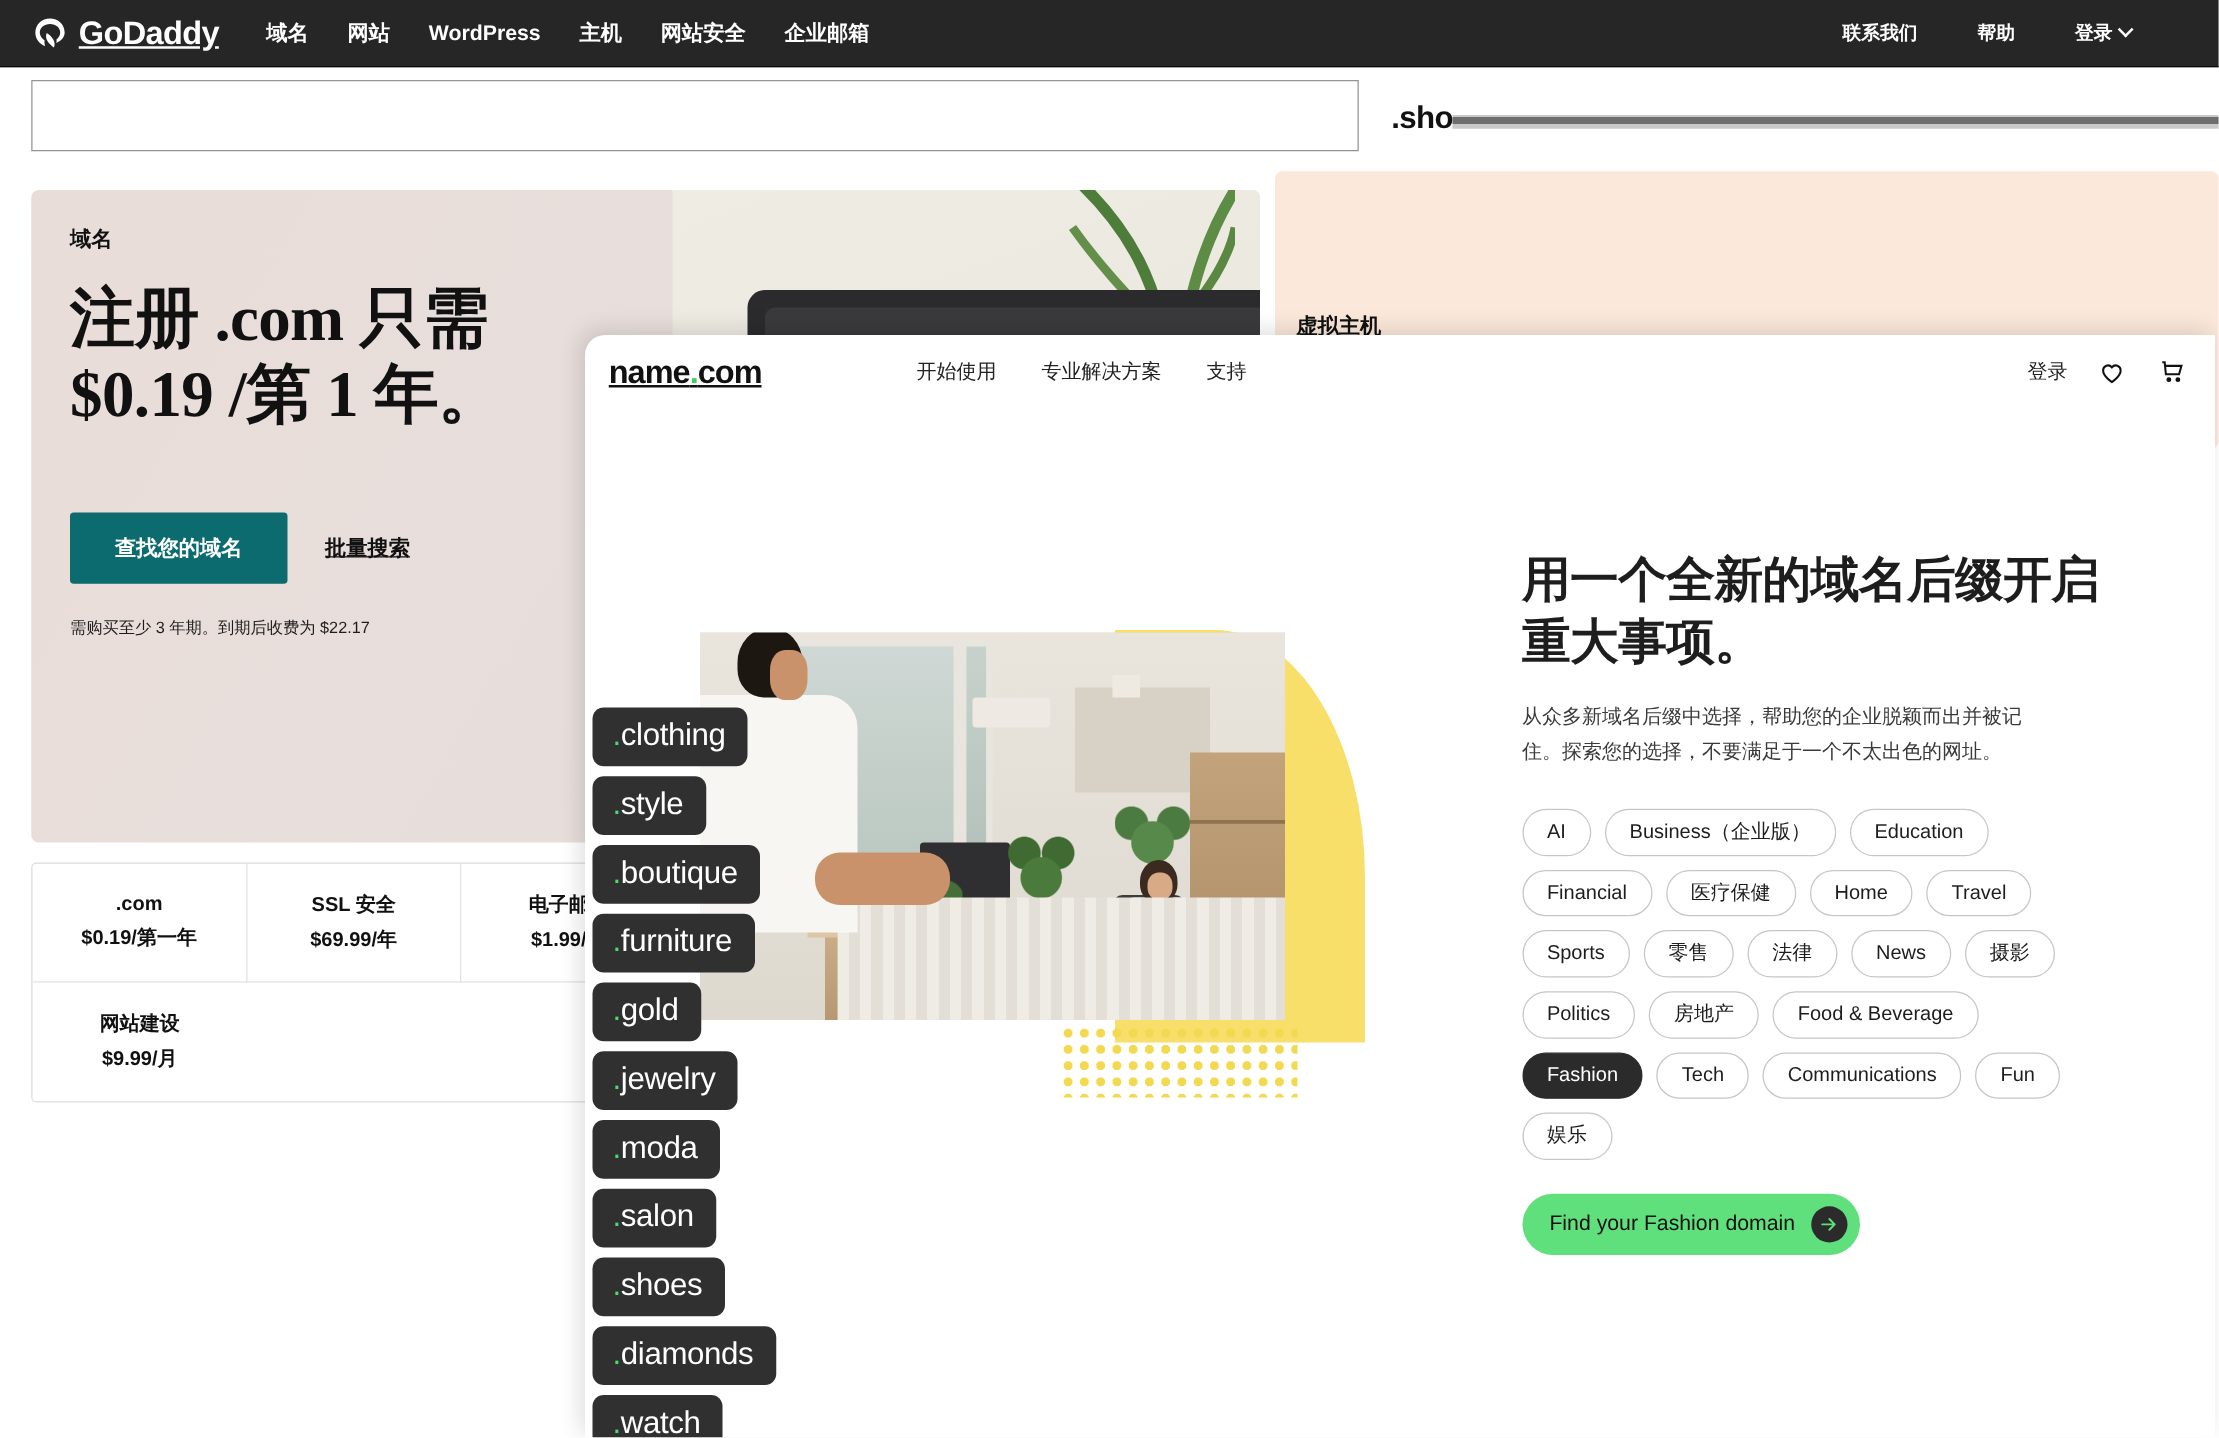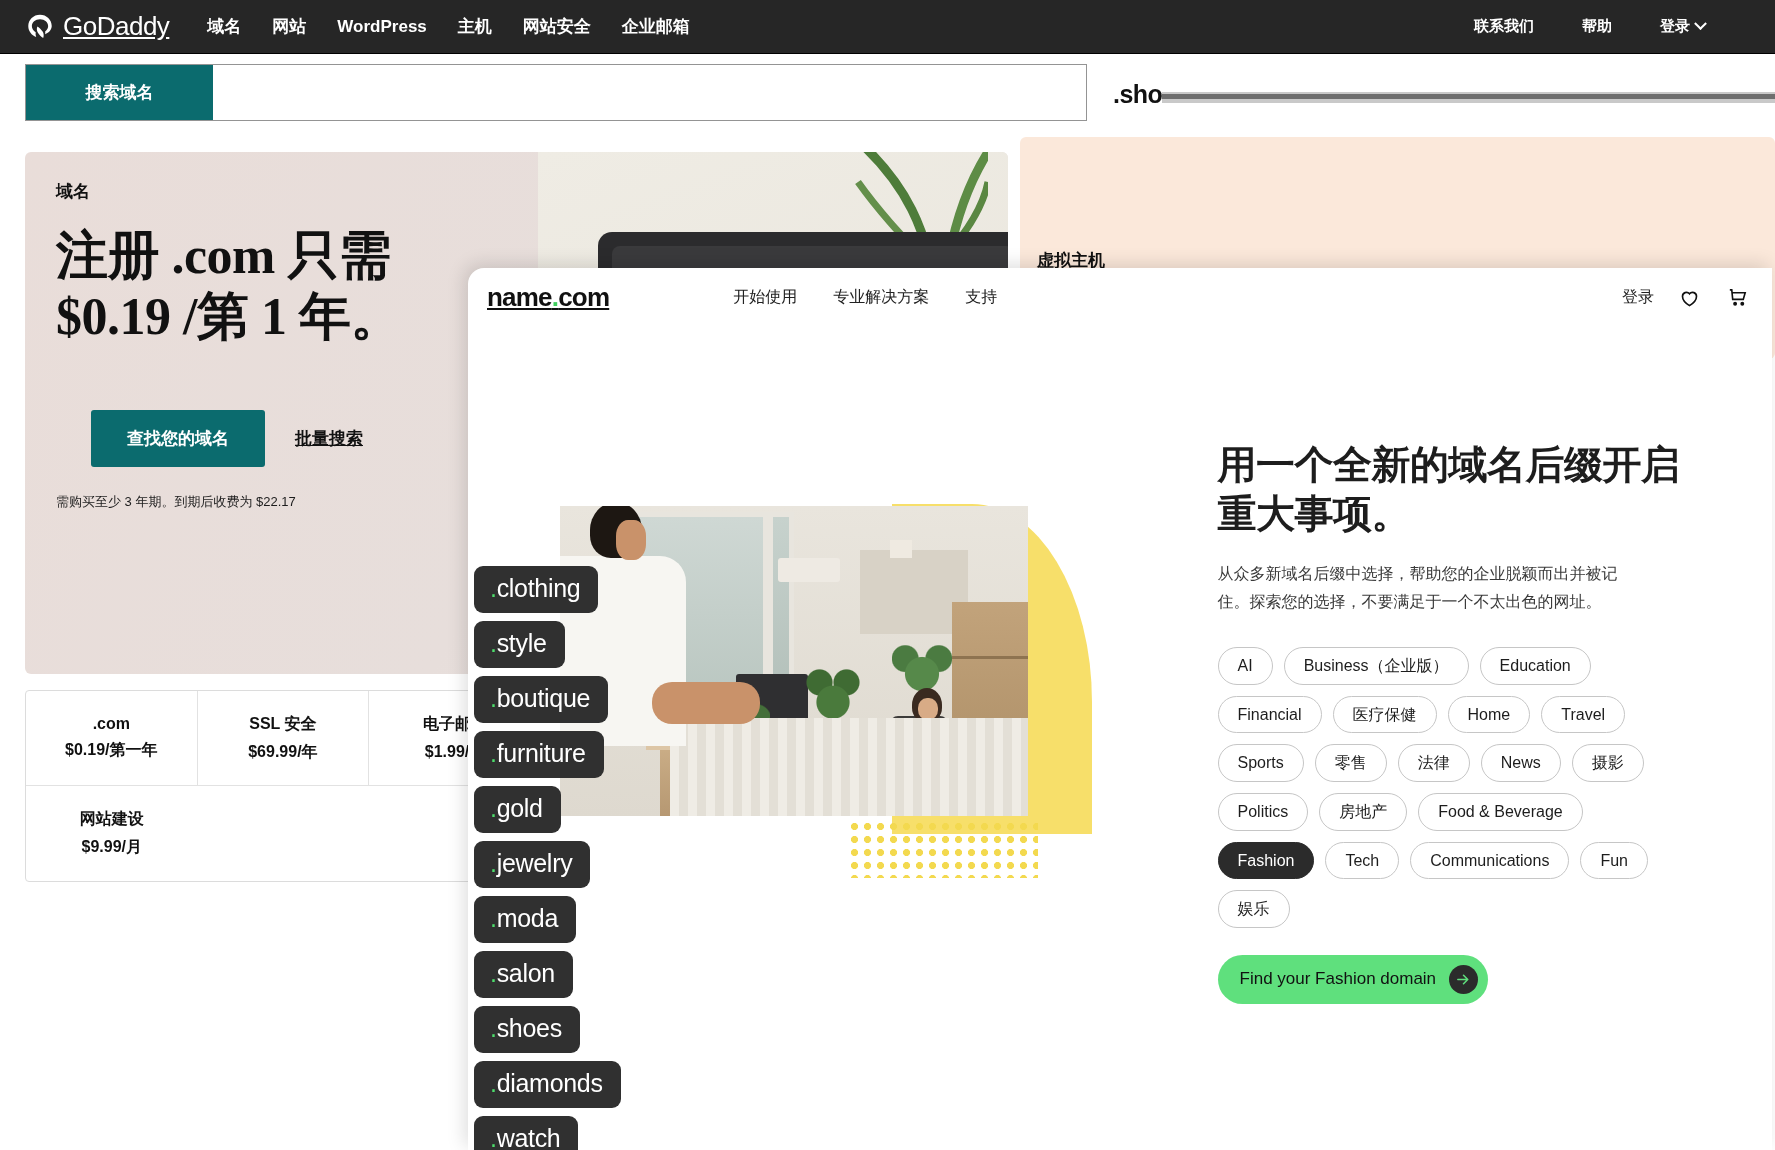--- a/index.html
+++ b/index.html
@@ -13,21 +13,21 @@
 
   
   .gd-topbar {
     position: absolute; left: 0; top: 0; width: 1775px; height: 54px;
     background: #262626; display: flex; align-items: center;
     border-bottom: 1px solid #000;
   }
   .gd-logo { display: flex; align-items: center; margin-left: 25px; color: #fff; }
   .gd-logo-mark { width: 30px; height: 30px; margin-right: 8px; }
   .gd-logo-text {
-    font-size: 26px; font-weight: normal; letter-spacing: -0.5px; color: #fff;
+    font-size: 26px; font-weight: bold; letter-spacing: -0.5px; color: #fff;
     font-family: "Liberation Sans", sans-serif;
   }
   .gd-nav { display: flex; align-items: center; margin-left: 38px; gap: 31px; }
   .gd-nav a {
     color: #ffffff; font-size: 17px; font-weight: bold; text-decoration: none;
     white-space: nowrap;
   }
   .gd-right { margin-left: auto; display: flex; align-items: center; gap: 48px; margin-right: 70px; }
   .gd-right a {
     color: #ffffff; font-size: 15px; font-weight: bold; text-decoration: none;
@@ -96,21 +96,21 @@
     background: linear-gradient(180deg,#f2efe9,#e8e4dc);
     z-index: -1;
   }
   .gd-hero-inner { position: relative; padding: 28px 0 0 31px; width: 520px; z-index: 3; }
   .gd-eyebrow { font-size: 17px; font-weight: bold; color: #111; margin-bottom: 22px; }
   .gd-headline {
     font-family: "Liberation Serif", "DejaVu Serif", serif;
     font-size: 52px; font-weight: bold; line-height: 1.18; color: #111;
     letter-spacing: -0.5px;
   }
-  .gd-cta-row { display: flex; align-items: center; gap: 30px; margin-top: 62px; margin-left: 35px; }
+  .gd-cta-row { display: flex; align-items: center; gap: 30px; margin-top: 62px; }
   .gd-cta-primary {
     background: #0b6b6e; color: #fff; border: none; border-radius: 3px;
     padding: 17px 36px; font-size: 17px; font-weight: bold; cursor: pointer;
     font-family: "Liberation Sans", sans-serif;
   }
   .gd-cta-secondary {
     background: none; border: none; color: #111; font-size: 17px; font-weight: bold;
     cursor: pointer; font-family: "Liberation Sans", sans-serif; text-decoration: underline;
   }
   .gd-fineprint { margin-top: 26px; font-size: 13px; font-weight: normal; color: #1d1d1d; }
@@ -285,21 +285,20 @@
       <a href="#">帮助</a>
       <a href="#">
         <span>登录</span>
         <span class="caret-down"></span>
       </a>
     </div>
   </div>
 
   <div class="gd-searchrow">
     <div class="gd-searchwrap">
-      <button class="gd-searchbtn">搜索域名</button>
     </div>
     <div class="gd-tldstrip">
       <span class="tld-label">.sho</span>
       <div class="gd-scrollbar"></div>
     </div>
   </div>
 
   <div class="gd-peach">
     <div class="gd-peach-label">虚拟主机</div>
   </div>

